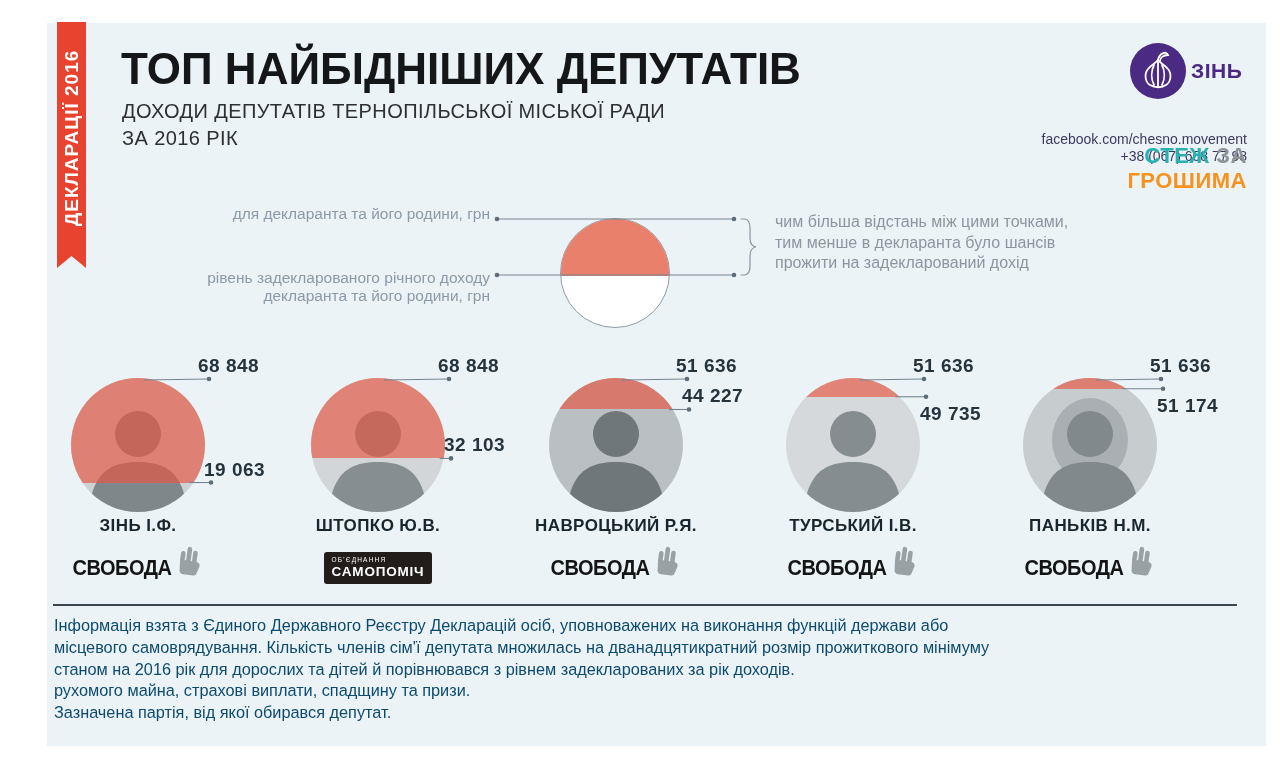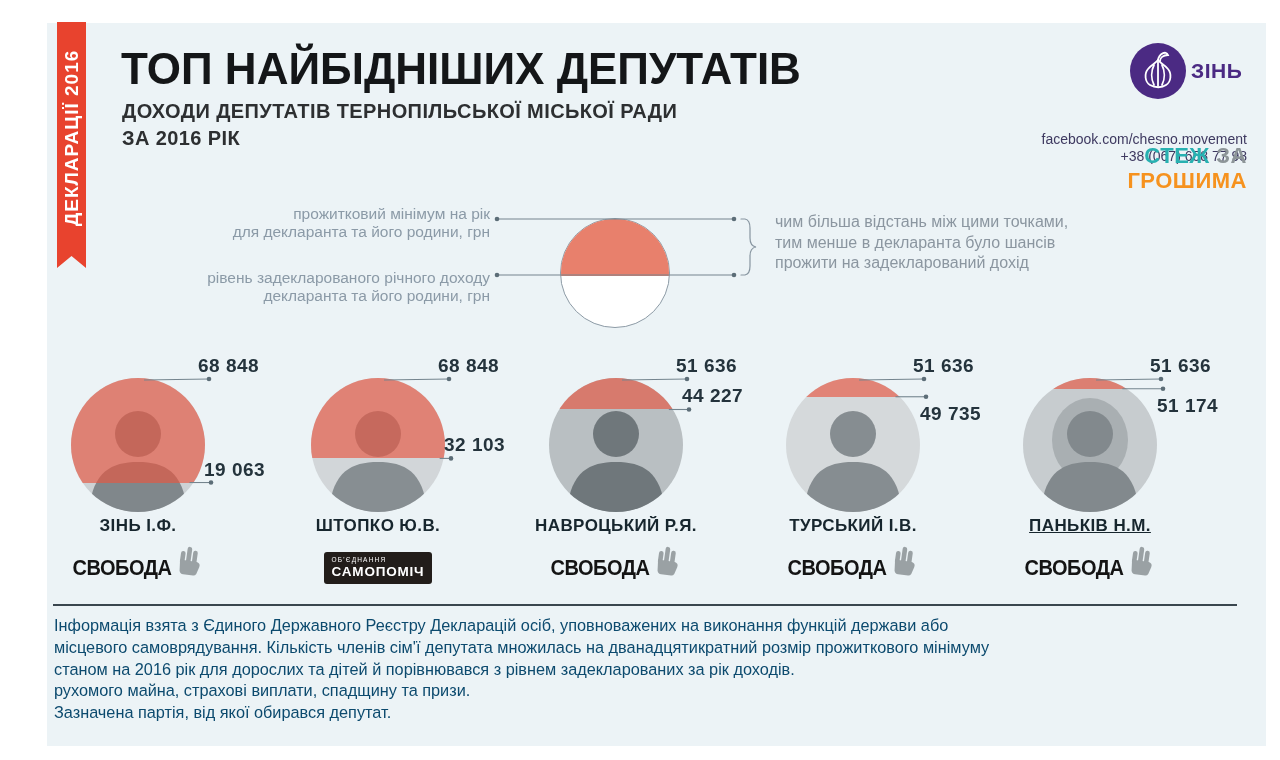--- a/index.html
+++ b/index.html
@@ -6,21 +6,21 @@
     font-family:"Liberation Sans",sans-serif;-webkit-font-smoothing:antialiased;}
   #stage{position:absolute;left:0;top:0;width:1280px;height:760px;overflow:hidden;}
   #panel{position:absolute;left:47px;top:23px;width:1219px;height:723px;background:#ecf3f6;}
   
   #ribbon{position:absolute;left:57px;top:22px;width:29px;height:246px;background:#e8432e;
     clip-path:polygon(0 0,100% 0,100% 100%,50% calc(100% - 12px),0 100%);}
   #ribbon span{position:absolute;left:50%;top:47%;transform:translate(-50%,-50%) rotate(-90deg);
     white-space:nowrap;color:#fff;font-weight:bold;font-size:19px;letter-spacing:1px;}
   
   #title{position:absolute;left:121px;top:44px;font-size:44px;font-weight:bold;color:#141618;letter-spacing:0;}
-  .subtitle{position:absolute;left:122px;font-size:20px;font-weight:bold;color:#2d2f31;letter-spacing:.4px;}
+  .subtitle{position:absolute;left:122px;font-size:20px;font-weight:normal;color:#2d2f31;letter-spacing:.4px;}
   #subtitle1{top:100px;} #subtitle2{top:127px;}
   
   #garlic{position:absolute;left:1130px;top:43px;}
   #brandname{position:absolute;left:1191px;top:59px;font-size:21px;font-weight:bold;color:#4b2a83;letter-spacing:.5px;}
   #contact{position:absolute;right:33px;top:103px;text-align:right;font-size:14px;color:#3e3960;line-height:17px;margin-top:28px;}
   #tagline{position:absolute;right:33px;top:143px;text-align:right;font-size:22px;font-weight:bold;line-height:25px;letter-spacing:.5px;}
   .tl-teal{color:#28b1b1;} .tl-gray{color:#8d9598;} .tl-orange{color:#f6921e;}
   
   .legend-left{position:absolute;right:790px;text-align:right;color:#8b9aa7;font-size:15.5px;line-height:17.5px;}
   #legend-min{top:205px;} #legend-inc{top:269px;}
@@ -73,21 +73,20 @@
     <div>facebook.com/chesno.movement</div>
     <div>+38 (067) 658 77 98</div>
   </div>
   <div id="tagline">
     <div><span class="tl-teal">СТЕЖ</span>
       <span class="tl-gray">ЗА</span></div>
     <div class="tl-orange">ГРОШИМА</div>
   </div>
 
   <div id="legend-min" class="legend-left">
-    <div>прожитковий мінімум на рік</div>
     <div>для декларанта та його родини, грн</div>
   </div>
   <div id="legend-inc" class="legend-left">
     <div>рівень задекларованого річного доходу</div>
     <div>декларанта та його родини, грн</div>
   </div>
   <div id="legend-circle">
       <div class="red"></div>
     </div>
   <div id="legend-note">
@@ -164,21 +163,21 @@
           </g>
         </svg>
       </div>
       <div class="photo" style="left: 1023px; top: 378px; background: rgb(199, 204, 207);"><svg width="134" height="134" viewBox="0 0 134 134">
           <ellipse cx="67" cy="62" rx="38" ry="42" fill="#a9afb2"></ellipse>
           <circle cx="67" cy="56" r="23" fill="#82898d"></circle>
           <path d="M18,134 c3,-40 22,-50 49,-50 c27,0 46,10 49,50 z" fill="#82898d"></path>
         </svg><div class="overlay" style="height: 11px;"></div></div>
       <div class="num" style="left: 1150px; top: 355px;">51 636</div>
       <div class="num" style="left: 1157px; top: 395px;">51 174</div>
-      <div class="dep-name" style="left: 980px; text-decoration: underline;">ПАНЬКІВ Н.М.</div>
+      <div class="dep-name" style="left: 980px;">ПАНЬКІВ Н.М.</div>
       <div class="party" style="left: 980px;">
         <span class="svoboda-text">СВОБОДА</span>
         <svg width="26" height="30" viewBox="0 0 26 30">
           <g fill="#9aa1a4" transform="rotate(8 13 15)">
             <rect x="3" y="6" width="4.6" height="13" rx="2.3"></rect>
             <rect x="9" y="1" width="4.6" height="17" rx="2.3"></rect>
             <rect x="15" y="4" width="4.6" height="15" rx="2.3"></rect>
             <path d="M3,15 h17 q4,1 3,5 l-2,7 q-1,2 -3,2 h-10 q-3,0 -4,-3 z"></path>
           </g>
         </svg>

